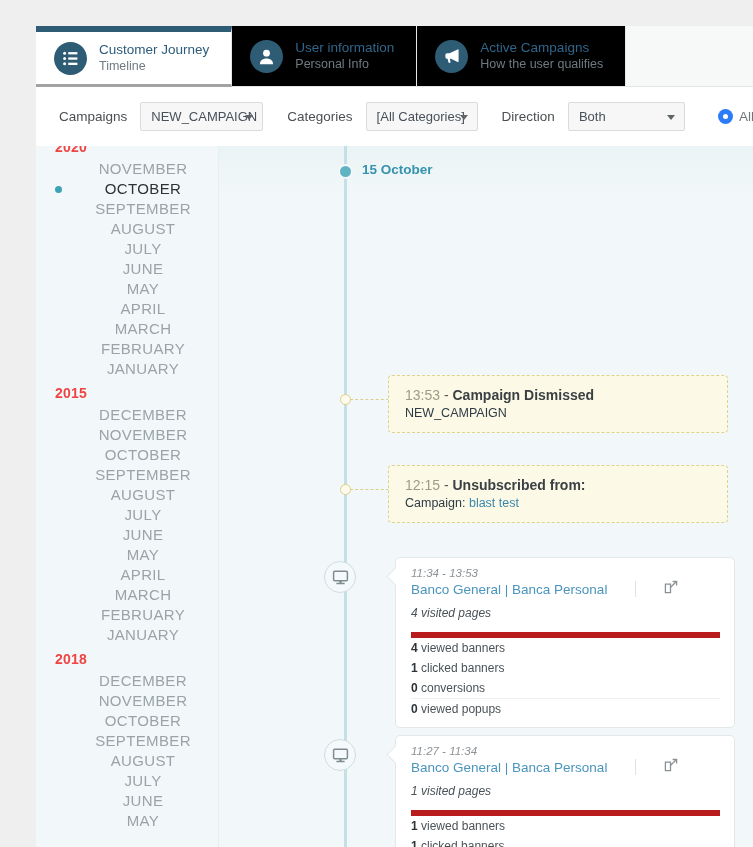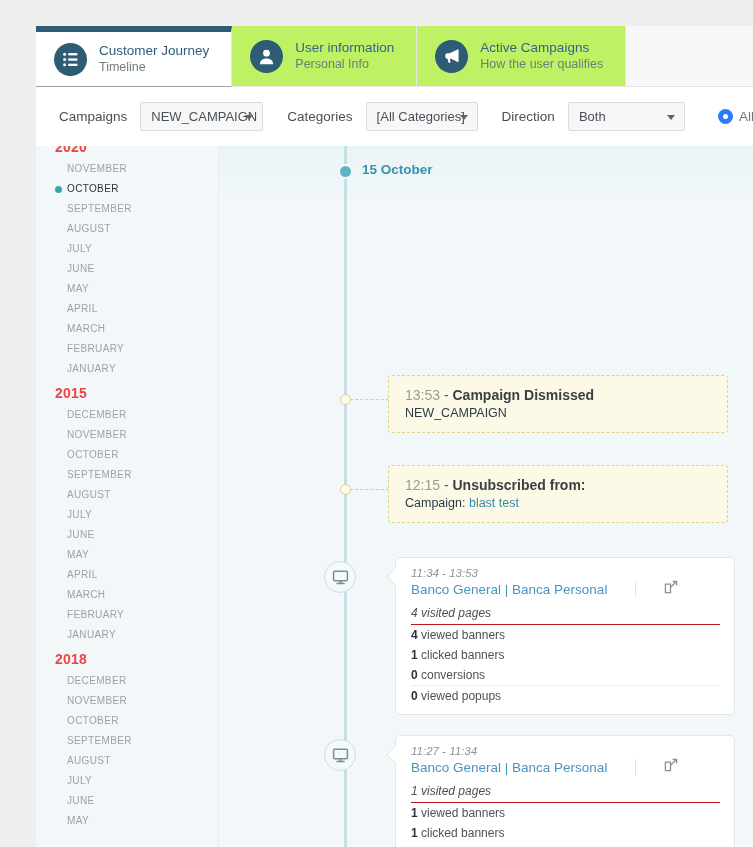--- a/index.html
+++ b/index.html
@@ -35,28 +35,28 @@
     border-bottom: 1px solid #e2e4e5;
     display: flex;
     align-items: stretch;
   }
   .tab {
     position: relative;
     display: flex;
     align-items: center;
     gap: 12px;
     padding: 0 22px 0 18px;
-    background: #bef264;
+    background: #000000;
     border-right: 1px solid #e4e6e7;
     cursor: pointer;
   }
   .tab.active {
     background: #ffffff;
     border-top: 6px solid #2e5c75;
-    border-bottom: 1px solid #a3a3a3;
+    border-bottom: 3px solid #a3a3a3;
     margin-bottom: -1px;
   }
   .tab-icon {
     width: 33px; height: 33px;
     border-radius: 50%;
     background: #2e5c75;
     display: flex; align-items: center; justify-content: center;
     flex: 0 0 auto;
   }
   .tab-icon svg { display: block; }
@@ -166,26 +166,27 @@
   }
   .rail-year {
     font-size: 14px;
     font-weight: bold;
     color: #ef4444;
     padding: 6px 0 4px 19px;
     letter-spacing: .2px;
   }
   .rail-month {
     position: relative;
-    font-size: 10px;
+    font-size: 15px;
     color: #9aa3a7;
     padding: 3px 0 3px 31px;
     letter-spacing: .35px;
     cursor: pointer;
     line-height: 14px;
+    text-align: center;
   }
   .rail-month.current {
     color: #2f3133;
     font-weight: normal;
   }
   .rail-month.current::before {
     content: "";
     position: absolute;
     left: 19px; top: 50%;
     margin-top: -3px;
@@ -317,22 +318,22 @@
 
   .card-rows { }
   .card-row {
     font-size: 12px;
     color: #4a5257;
     padding: 3px 0 3px 0;
     line-height: 14px;
   }
   .card-row.visited {
     font-style: italic;
-    border-bottom: 1px solid #b91c1c;
-    padding-bottom: 4px;
+    border-bottom: 6px solid #b91c1c;
+    padding-bottom: 12px;
   }
   .card-row b { color: #2e3337; font-weight: bold; }
   .card-row.last-group {
     border-bottom: 1px solid #eceeef;
   }
 
   .node-monitor {
     position: absolute;
     left: 105px;
     width: 32px; height: 32px;

